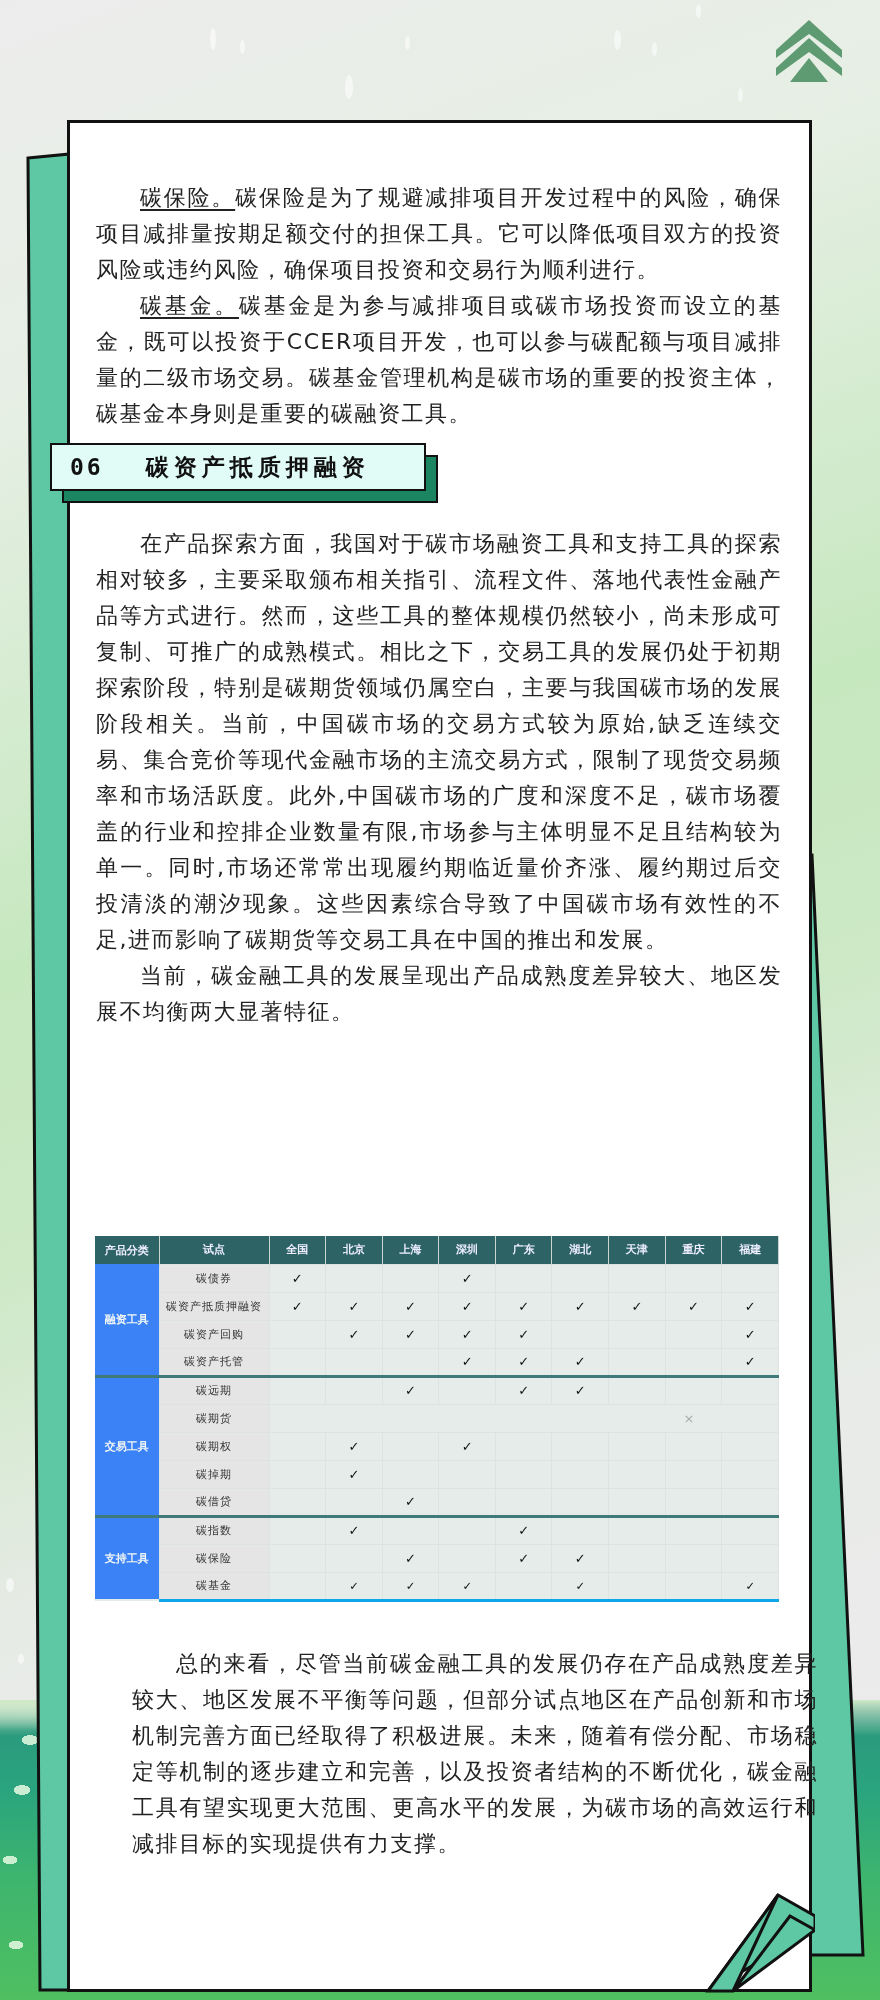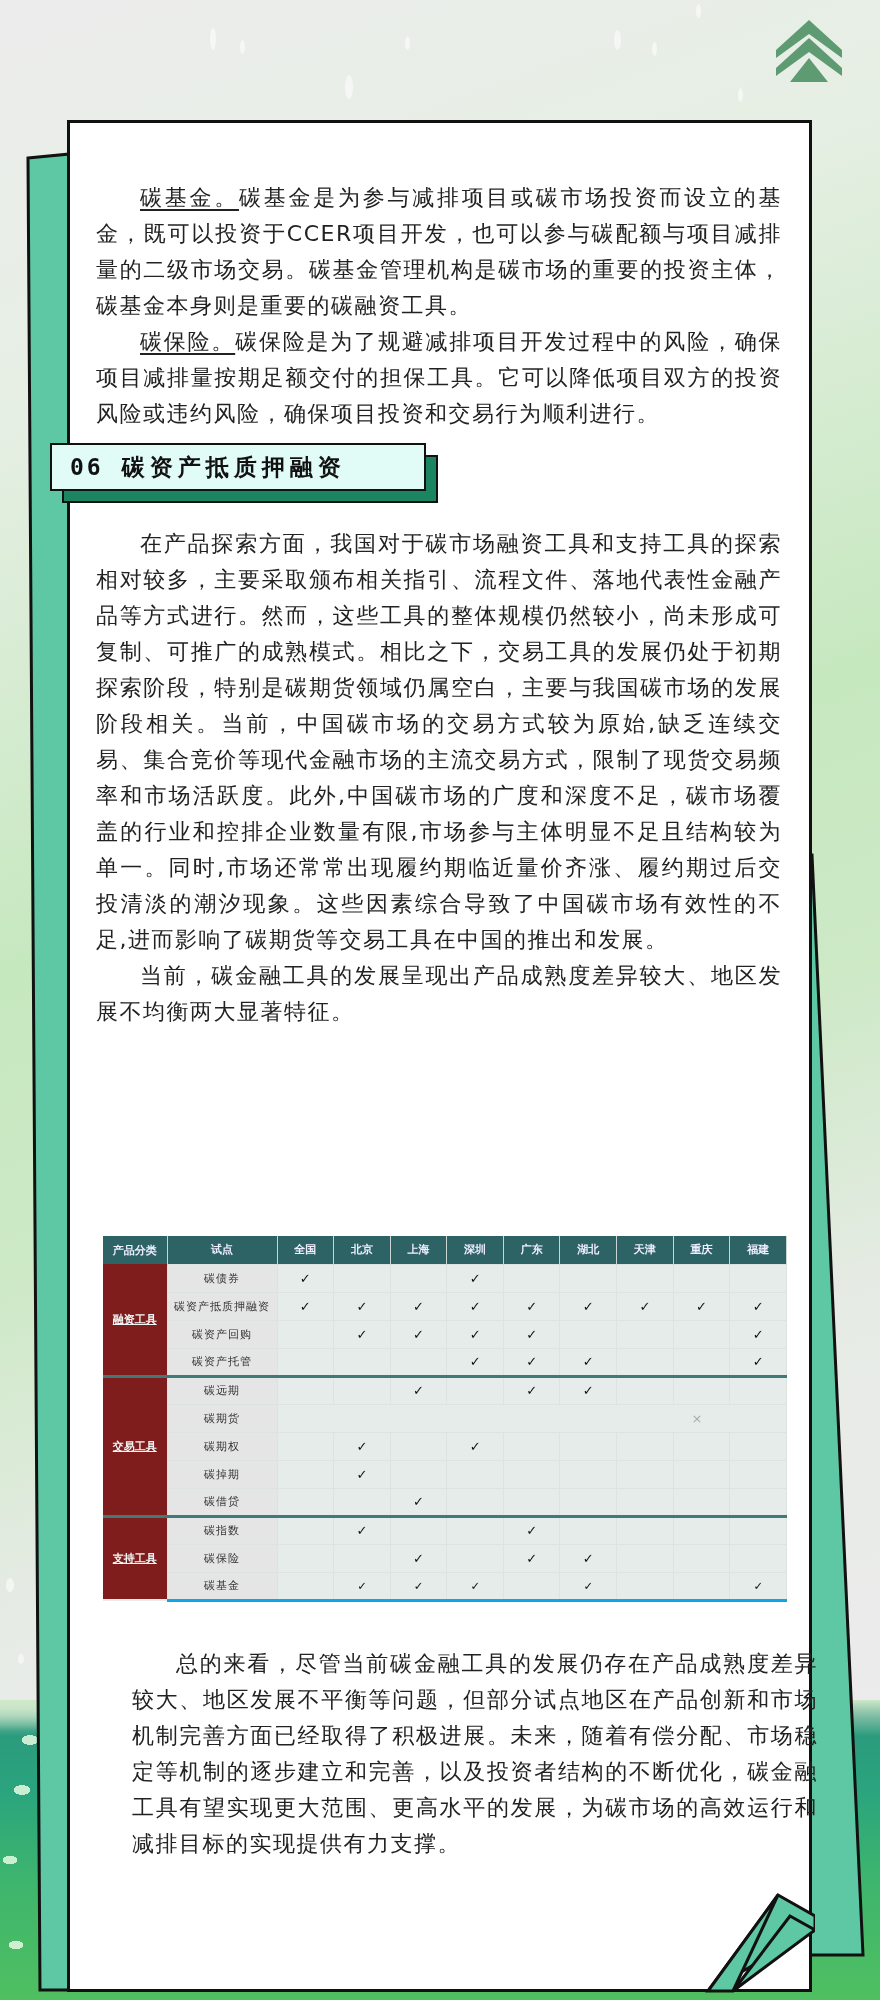--- a/index.html
+++ b/index.html
@@ -49,33 +49,33 @@
     position: absolute; left: 50px; top: 443px; width: 376px; height: 48px;
   }
   .section-head .shadow {
     position: absolute; left: 12px; top: 12px; width: 376px; height: 48px; background: #1a8560;
     border: 2px solid #111;
   }
   .section-head .box {
     position: absolute; left: 0; top: 0; width: 376px; height: 48px;
     background: #e1fbf6; border: 2px solid #111;
     display: flex; align-items: center; padding-left: 18px;
-    font-weight: bold; font-size: 23px; letter-spacing: 5px; color: #111;
+    font-weight: bold; font-size: 23px; letter-spacing: 5px; color: #111; gap: 24px;
   }
   .section-head .num { font-family: "DejaVu Sans Mono", monospace; font-weight: bold; margin-right: 18px; letter-spacing: 3px; }
 
   .p1 { position: absolute; left: 96px; top: 526px; width: 686px; }
   .table-wrap { position: absolute; left: 95px; top: 1236px; width: 684px; }
-  table { border-collapse: collapse; width: 684px; font-size: 11px; color: #333; margin-left: 8px; }
+  table { border-collapse: collapse; width: 684px; font-size: 11px; color: #333; }
   th {
     background: #2d6364; color: #eef; font-weight: bold; height: 28px; font-size: 11px;
     border-right: 1px solid #c9d6d2;
   }
   td { height: 28px; text-align: center; border: 1px solid #dde3e0; background: #e5ecea; }
-  td.cat { background: #7f1d1d; color: #f0f6f5; font-weight: bold; border: none; border-bottom: 2px solid #e5ecea; text-decoration: underline; }
+  td.cat { background: #3b82f6; color: #f0f6f5; font-weight: bold; border: none; border-bottom: 2px solid #e5ecea; }
   td.tool { background: #e5e5e5; color: #333; letter-spacing: 1px; }
   tr.group-start td { border-top: 3px solid #3f7a78; }
   tr.group-end td { border-bottom: 3px solid #0ea5e9; font-family: Liberation Mono, monospace; }
   .chk { font-weight: bold; color: #111; font-size: 13px; }
   .cross { color: #aaa; font-size: 13px; }
 
   .p-summary { position: absolute; left: 96px; top: 1646px; width: 686px; margin-left: 36px; }
 </style>
 </head>
 <body>
@@ -110,22 +110,22 @@
 
 <div class="paper"></div>
 
 <svg style="position:absolute;left:690px;top:1885px;width:125px;height:110px;" viewBox="0 0 125 110">
   <polygon points="88,10 125,31 125,45 18,106" fill="#5ec8a4" stroke="#111" stroke-width="3"></polygon>
   <polygon points="88,10 18,106 43,106" fill="#5ec8a4" stroke="#111" stroke-width="3"></polygon>
   <polygon points="100,31 125,45 43,106" fill="#5ec8a4" stroke="#111" stroke-width="3"></polygon>
 </svg>
 
 <div class="content">
+  <p><span class="u">碳保险。</span><span>碳保险是为了规避减排项目开发过程中的风险，确保项目减排量按期足额交付的担保工具。它可以降低项目双方的投资风险或违约风险，确保项目投资和交易行为顺利进行。</span></p>
   <p><span class="u">碳基金。</span><span>碳基金是为参与减排项目或碳市场投资而设立的基金，既可以投资于CCER项目开发，也可以参与碳配额与项目减排量的二级市场交易。碳基金管理机构是碳市场的重要的投资主体，碳基金本身则是重要的碳融资工具。</span></p>
-  <p><span class="u">碳保险。</span><span>碳保险是为了规避减排项目开发过程中的风险，确保项目减排量按期足额交付的担保工具。它可以降低项目双方的投资风险或违约风险，确保项目投资和交易行为顺利进行。</span></p>
 </div>
 
 <div class="section-head">
   <div class="shadow"></div>
   <div class="box">
     <span class="num">06</span>
     <span>碳资产抵质押融资</span>
   </div>
 </div>
 

